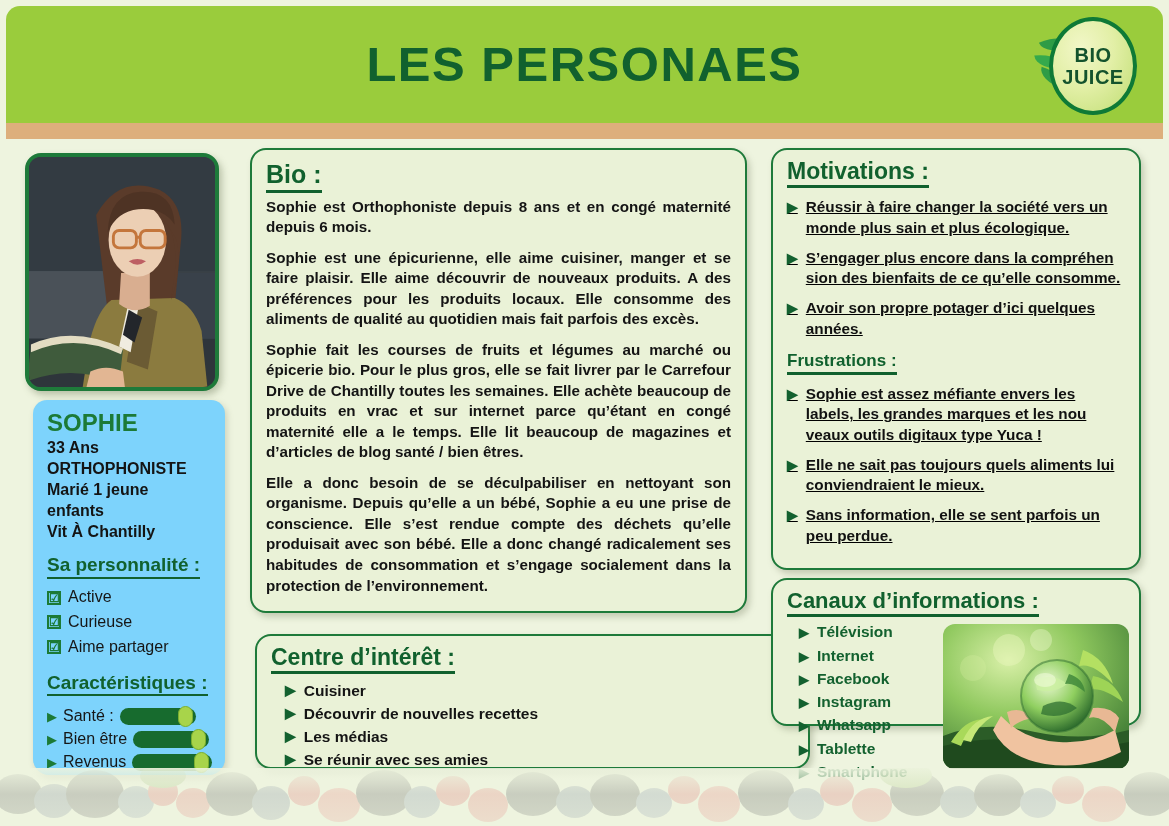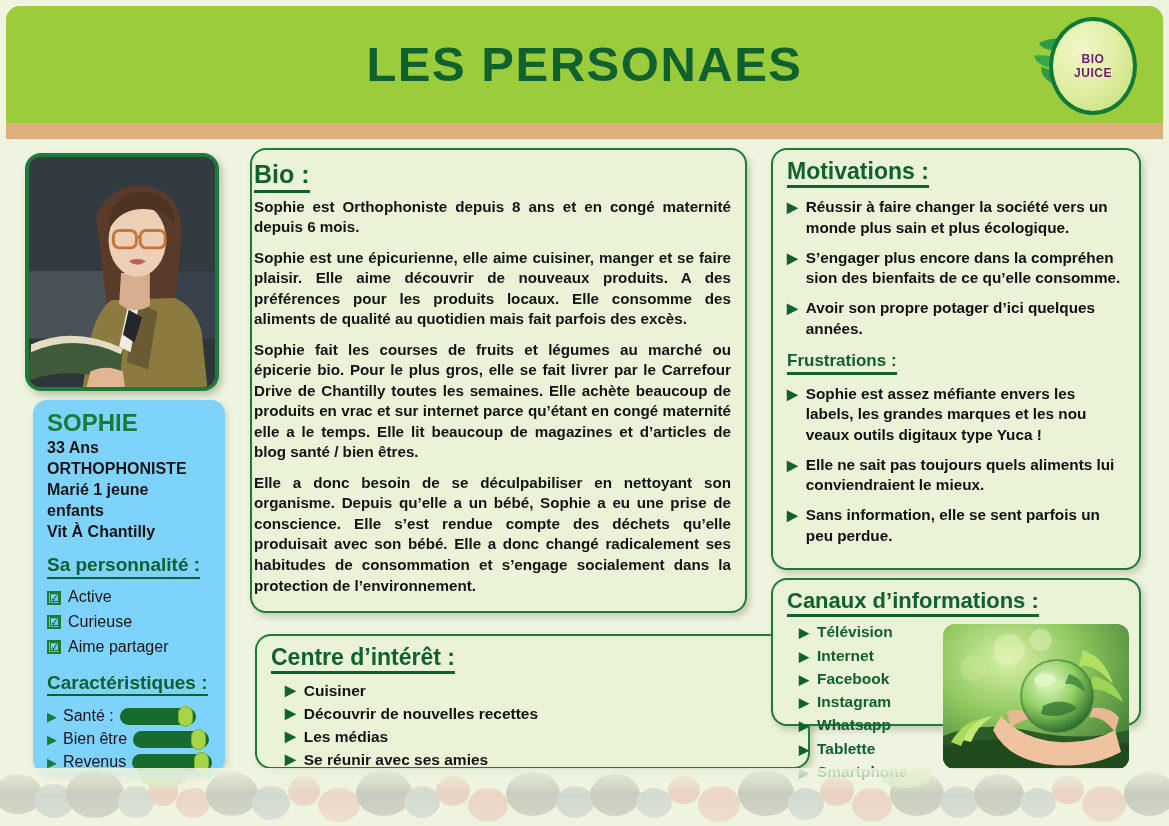--- a/index.html
+++ b/index.html
@@ -66,22 +66,22 @@
     background: radial-gradient(ellipse at 35% 30%, #F2F7C8 0%, #E2EFA6 45%, #BFDD72 100%);
   }
   .logo-text {
     position: absolute; left: 14px; top: 3px;
     width: 88px; height: 98px;
     display: flex; flex-direction: column;
     align-items: center; justify-content: center;
     gap: 2px;
   }
   .logo-text span {
-    color: #701a75;
-    font-size: 12px; font-weight: bold;
+    color: #14532d;
+    font-size: 20px; font-weight: bold;
     line-height: 1;
     letter-spacing: .5px;
   }
   .logo-leaf {
     position: absolute;
     background: #1E8A3C;
     border-radius: 0 100% 0 100%;
   }
 
   
@@ -162,38 +162,38 @@
     background: #A8D44A; border: 1px solid #7CB02F;
   }
 
   
   .bullet-row { display: flex; gap: 8px; }
   .bullet-row .tri {
     color: #13612F; font-size: 14px; line-height: 1.45; flex: 0 0 auto;
   }
 
   
-  #bio-card { left: 250px; top: 148px; width: 497px; height: 465px; padding: 10px 14px 8px 2px; }
+  #bio-card { left: 250px; top: 148px; width: 497px; height: 465px; padding: 10px 14px 8px 14px; }
   #bio-card .card-title { font-size: 25px; margin-bottom: 4px; }
   .bio-para {
     color: #141414; font-size: 15.2px; font-weight: bold;
     line-height: 1.35; margin-bottom: 10px;
     text-align: justify;
   }
 
   
   #interet-card { left: 255px; top: 634px; width: 555px; height: 135px; padding: 8px 14px; }
   #interet-card .card-title { font-size: 23px; margin-bottom: 5px; }
   #interet-card .bullet-row {
     color: #141414; font-size: 15.5px; font-weight: bold; line-height: 1.4;
     margin-left: 14px; margin-top: 1px;
   }
 
   
-  #motiv-card { left: 771px; top: 148px; width: 370px; height: 422px; padding: 8px 14px; }
+  #motiv-card { left: 771px; top: 148px; width: 370px; height: 422px; padding: 8px 14px; text-decoration: underline; }
   #motiv-card .card-title { font-size: 23px; }
   #motiv-card .sec2-title { font-size: 17px; margin-top: 12px; }
   .mf-item {
     display: flex; gap: 8px;
     color: #111; font-size: 15.3px; font-weight: bold;
     line-height: 1.35; margin-top: 9px;
   }
   .mf-item .tri { color: #13612F; font-size: 14px; flex: 0 0 auto; padding-top: 1px; }
 
   

